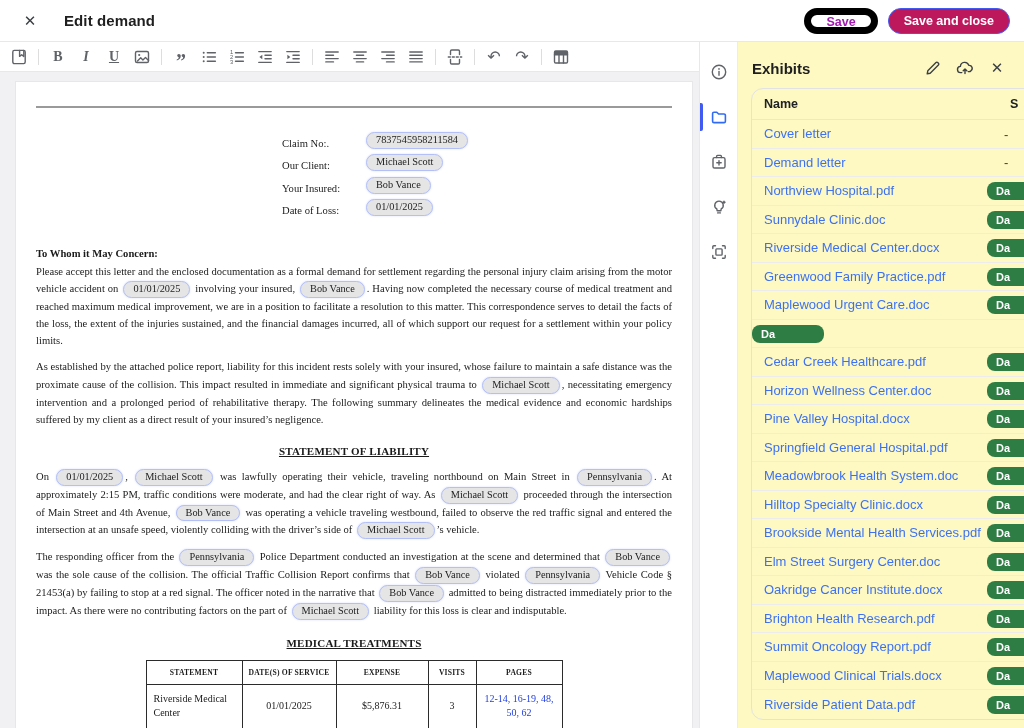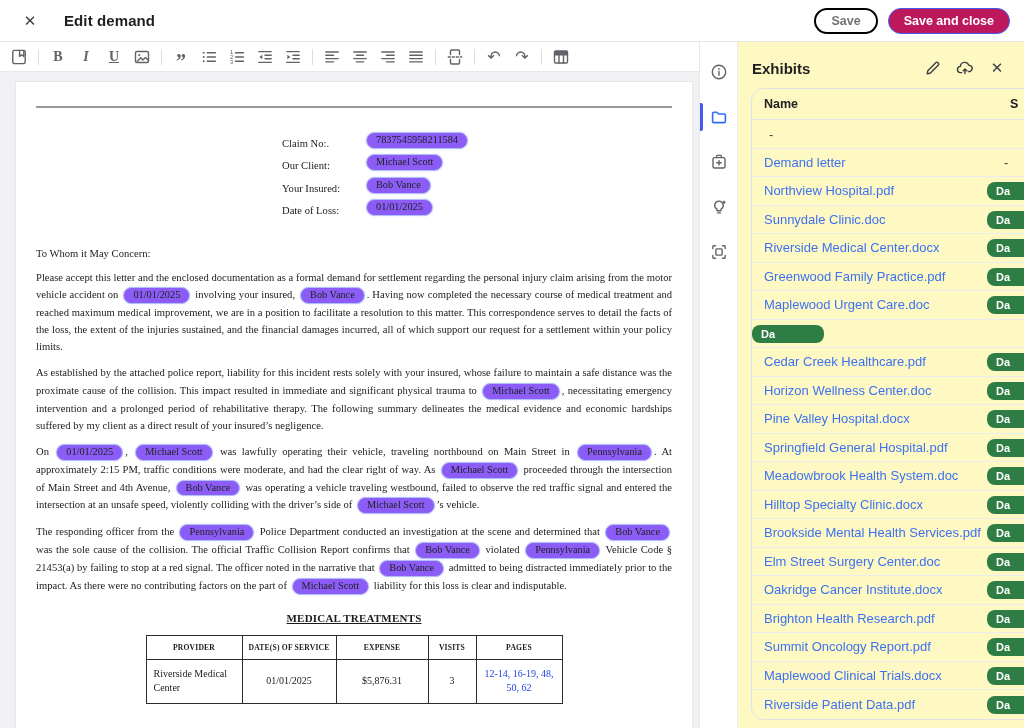--- a/index.html
+++ b/index.html
@@ -8,21 +8,21 @@
 
   
   .app-header { height:42px; display:flex; align-items:center; padding:0 14px 0 18px;
     border-bottom:1px solid #e8e8ea; background:#fff; }
   .close-x { font-size:15px; color:#3c4043; cursor:pointer; width:24px; height:24px;
     display:flex; align-items:center; justify-content:center; }
   .app-title { font-size:15px; font-weight:700; margin-left:22px; letter-spacing:.1px; }
   .header-spacer { flex:1; }
   .btn { border-radius:14px; font-size:12.5px; font-weight:600; height:26px; padding:0 15px;
     cursor:pointer; font-family:"Liberation Sans", sans-serif; }
-  .btn-outline { background:#fff; border:2px solid #000000; color:#737373; margin-right:10px; }
+  .btn-outline { background:#fff; border:7px solid #000000; color:#a21caf; margin-right:10px; }
   .btn-primary { background:#be185d; border:1px solid #415af2; color:#fff; }
 
   
   .main { display:flex; height:686px; }
   .editor-col { width:700px; display:flex; flex-direction:column; border-right:1px solid #e8e8ea; }
   .toolbar { height:30px; display:flex; align-items:center; padding:0 6px; gap:2px;
     border-bottom:1px solid #e8e8ea; background:#fff; }
   .tb-btn { width:26px; height:24px; border:none; background:transparent; color:#5f6368;
     display:flex; align-items:center; justify-content:center; cursor:pointer; border-radius:4px; }
   .tb-btn svg { display:block; }
@@ -34,25 +34,25 @@
   .canvas { flex:1; background:#f1f1f3; overflow:hidden; }
   .doc-page { width:676px; margin:10px 0 0 16px; background:#fff; min-height:1200px;
     box-shadow:0 0 0 1px #e7e7e9; padding:24px 20px 30px;
     font-family:"Liberation Serif", serif; font-size:10.6px; color:#1b1b1b; }
   .doc-rule { border:none; border-top:2px solid #9a9a9a; margin-bottom:18px; }
 
   .claim-block { margin-left:246px; }
   .claim-row { display:flex; align-items:flex-end; height:22.5px; }
   .claim-label { width:84px; font-size:10.6px; }
   .pill { display:inline-block; border:1px solid #b3bff7; border-radius:9px; padding:1px 9px;
-    font-family:"Liberation Serif", serif; font-size:10.3px; color:#222; background:#8b5cf6;
+    font-family:"Liberation Serif", serif; font-size:10.3px; color:#222; background:#e5e5e5;
     line-height:1.25; cursor:pointer; box-shadow:0 0 2px rgba(120,140,250,.35); }
 
   .doc-body { margin-top:32px; }
-  .doc-salutation { margin-bottom:10px; }
+  .doc-salutation { margin-bottom:4px;font-weight:bold; }
   .doc-para { text-align:justify; line-height:1.62; margin-bottom:9px; }
   .doc-para .pill { margin:0 2px; }
   .doc-heading { text-align:center; font-weight:700; text-decoration:underline;
     font-size:11px; margin:17px 0 11px; letter-spacing:.2px; }
 
   table.med { border-collapse:collapse; margin:4px auto 0; }
   table.med th, table.med td { border:1px solid #2b2b2b; }
   table.med th { font-size:7.6px; font-weight:700; padding:7px 4px; text-align:center; letter-spacing:.2px; }
   table.med td { font-size:10px; padding:7px 7px; text-align:center; line-height:1.45; }
   table.med td.prov { text-align:left; width:96px; }
@@ -253,27 +253,28 @@
             </div>
             <div class="claim-row">
               <span class="claim-label">Date of Loss:</span>
               <span class="pill">01/01/2025</span>
             </div>
           </div>
         <div class="doc-body">
             <p class="doc-salutation">To Whom it May Concern:</p>
             <p class="doc-para">Please accept this letter and the enclosed documentation as a formal demand for settlement regarding the personal injury claim arising from the motor vehicle accident on <span class="pill">01/01/2025</span> involving your insured, <span class="pill">Bob Vance</span>. Having now completed the necessary course of medical treatment and reached maximum medical improvement, we are in a position to facilitate a resolution to this matter. This correspondence serves to detail the facts of the loss, the extent of the injuries sustained, and the financial damages incurred, all of which support our request for a settlement within your policy limits.</p>
             <p class="doc-para">As established by the attached police report, liability for this incident rests solely with your insured, whose failure to maintain a safe distance was the proximate cause of the collision. This impact resulted in immediate and significant physical trauma to <span class="pill">Michael Scott</span>, necessitating emergency intervention and a prolonged period of rehabilitative therapy. The following summary delineates the medical evidence and economic hardships suffered by my client as a direct result of your insured’s negligence.</p>
+            <div class="doc-heading">STATEMENT OF LIABILITY</div>
             <p class="doc-para">On <span class="pill">01/01/2025</span>, <span class="pill">Michael Scott</span> was lawfully operating their vehicle, traveling northbound on Main Street in <span class="pill">Pennsylvania</span>. At approximately 2:15 PM, traffic conditions were moderate, and had the clear right of way. As <span class="pill">Michael Scott</span> proceeded through the intersection of Main Street and 4th Avenue, <span class="pill">Bob Vance</span> was operating a vehicle traveling westbound, failed to observe the red traffic signal and entered the intersection at an unsafe speed, violently colliding with the driver’s side of <span class="pill">Michael Scott</span>’s vehicle.</p>
             <p class="doc-para">The responding officer from the <span class="pill">Pennsylvania</span> Police Department conducted an investigation at the scene and determined that <span class="pill">Bob Vance</span> was the sole cause of the collision. The official Traffic Collision Report confirms that <span class="pill">Bob Vance</span> violated <span class="pill">Pennsylvania</span> Vehicle Code § 21453(a) by failing to stop at a red signal. The officer noted in the narrative that <span class="pill">Bob Vance</span> admitted to being distracted immediately prior to the impact. As there were no contributing factors on the part of <span class="pill">Michael Scott</span> liability for this loss is clear and indisputable.</p>
             <div class="doc-heading">MEDICAL TREATMENTS</div>
             <table class="med">
               <thead>
                 <tr>
-                  <th class="prov">PROVIDER</th>
+                  <th class="prov">STATEMENT</th>
                   <th class="col-date">DATE(S) OF SERVICE</th>
                   <th class="col-exp">EXPENSE</th>
                   <th class="col-vis">VISITS</th>
                   <th class="col-pg">PAGES</th>
                 </tr>
               </thead>
               <tbody>
                 <tr>
                   <td class="prov">Riverside Medical Center</td>
                   <td class="col-date">01/01/2025</td>
@@ -357,20 +358,21 @@
           </button>
         </span>
     </div>
     <div class="ex-card">
       <div class="ex-hrow">
         <span class="ex-hname">Name</span>
         <span class="ex-hstatus">S</span>
       </div>
       <div>
           <div class="ex-row">
+            <span class="ex-name">Cover letter</span>
             <span class="ex-status"><span class="ex-dash">-</span></span>
           </div>
           <div class="ex-row">
             <span class="ex-name">Demand letter</span>
             <span class="ex-status"><span class="ex-dash">-</span></span>
           </div>
           <div class="ex-row">
             <span class="ex-name">Northview Hospital.pdf</span>
             <span class="ex-status"><span class="badge">Da</span></span>
           </div>

